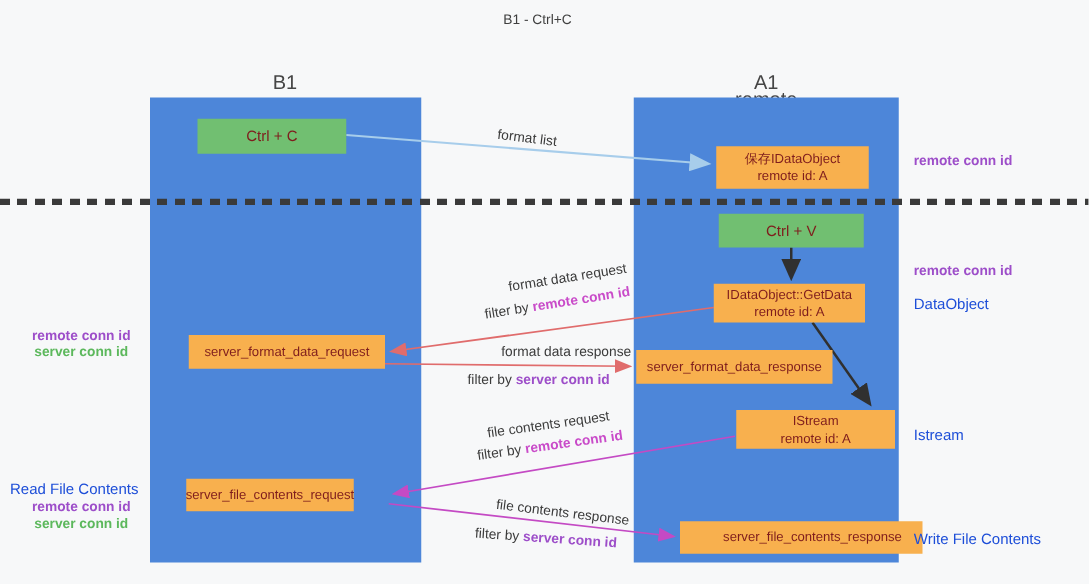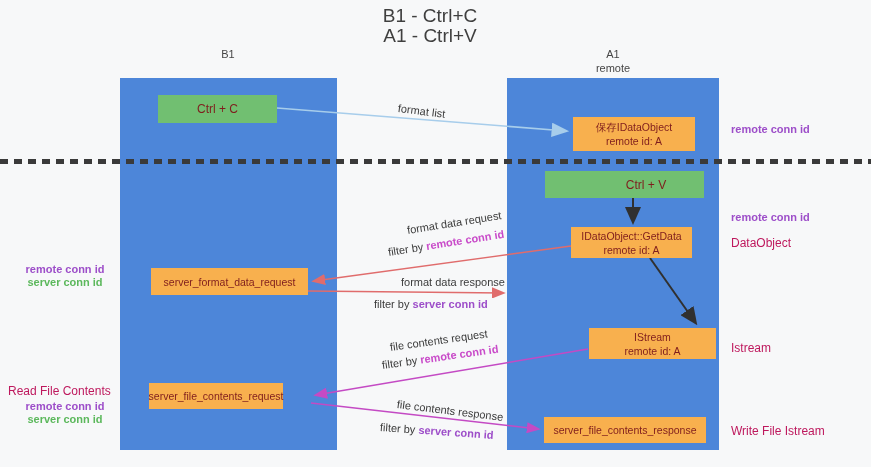--- a/index.html
+++ b/index.html
@@ -3,46 +3,45 @@
 <meta charset="utf-8">
 <style>
   html,body{margin:0;padding:0;background:#f7f8f9;}
   #stage{
     position:relative;width:871px;height:467px;overflow:hidden;
     font-family:"Liberation Sans","DejaVu Sans",sans-serif;
     background:#f7f8f9;color:#3b3b3b;
   }
   .abs{position:absolute;}
   .title{left:330px;top:6px;width:200px;text-align:center;
-         font-size:19px;line-height:20px;color:#3f3f3f;}
-  .lane-header{top:47px;width:120px;text-align:center;font-size:11px;line-height:14px;color:#464646;}
+         font-size:11px;line-height:20px;color:#3f3f3f;}
+  .lane-header{top:60px;width:120px;text-align:center;font-size:16px;line-height:14px;color:#464646;}
   .lane{top:78px;height:372px;background:#4d86d9;}
   .dashline{left:0;top:159px;width:871px;height:5px;
     background:repeating-linear-gradient(to right,#3a3a3a 0 8px,transparent 8px 14px);}
   .node{display:flex;flex-direction:column;align-items:center;justify-content:center;
         text-align:center;color:#7f1d1d;white-space:nowrap;}
   .node.green{background:#71bf71;font-size:12px;}
   .node.orange{background:#f8b04e;font-size:10.5px;line-height:14px;}
   .flow-label{font-size:11px;color:#3b3b3b;white-space:nowrap;transform-origin:left center;}
-  .m-label{font-size:12px;color:#be185d;white-space:nowrap;}
+  .m-label{font-size:12px;color:#1d4ed8;white-space:nowrap;}
   .conn{font-weight:bold;font-size:11px;white-space:nowrap;}
   .purple{color:#9d4ec9;}
   .magenta{color:#c94bc9;}
   .greent{color:#5cb85c;}
   .stack{text-align:center;line-height:13px;}
   svg.overlay{position:absolute;left:0;top:0;width:871px;height:467px;pointer-events:none;}
 </style>
 </head>
 <body>
 
 <div id="stage">
 
   <div class="abs title">
     <div>B1 - Ctrl+C</div>
-    <div>A1 - Ctrl+V</div>
   </div>
 
   <div class="abs lane-header" style="left:168px;">
     <div>B1</div>
   </div>
   <div class="abs lane-header" style="left:553px;">
     <div>A1</div>
     <div>remote</div>
   </div>
 
@@ -77,44 +76,47 @@
 
   <div class="abs node green" style="left:158px;top:95px;width:119px;height:28px;">
     <span>Ctrl + C</span>
   </div>
 
   <div class="abs node orange" style="left:573px;top:117px;width:122px;height:34px;justify-content:center;">
     <div>保存IDataObject</div>
     <div>remote id: A</div>
   </div>
 
-  <div class="abs node green" style="left:545px;top:171px;width:116px;height:27px;padding-left:43px;">
+  <div class="abs node green" style="left:575px;top:171px;width:116px;height:27px;">
     <span>Ctrl + V</span>
   </div>
 
   <div class="abs node orange" style="left:571px;top:227px;width:121px;height:31px;">
     <div>IDataObject::GetData</div>
     <div>remote id: A</div>
   </div>
 
   <div class="abs node orange" style="left:151px;top:268px;width:157px;height:27px;">
     <span>server_format_data_request</span>
   </div>
 
+  <div class="abs node orange" style="left:509px;top:280px;width:157px;height:27px;">
+    <span>server_format_data_response</span>
+  </div>
 
   <div class="abs node orange" style="left:589px;top:328px;width:127px;height:31px;">
     <div>IStream</div>
     <div>remote id: A</div>
   </div>
 
   <div class="abs node orange" style="left:149px;top:383px;width:134px;height:26px;">
     <span>server_file_contents_request</span>
   </div>
 
-  <div class="abs node orange" style="left:544px;top:417px;width:162px;height:26px;">
+  <div class="abs node orange" style="left:544px;top:417px;width:176px;height:26px;padding-left:18px;">
     <span>server_file_contents_response</span>
   </div>
 
   <div class="abs flow-label" style="left:398px;top:102px;transform:rotate(7deg);">format list</div>
 
   <div class="abs flow-label" style="left:407px;top:224px;transform:rotate(-9deg);">format data request</div>
   <div class="abs flow-label" style="left:388px;top:246px;transform:rotate(-9deg);">
     <span>filter by</span>
     <span class="conn magenta">remote conn id</span>
   </div>
@@ -134,21 +136,21 @@
   <div class="abs flow-label" style="left:397px;top:398px;transform:rotate(7deg);">file contents response</div>
   <div class="abs flow-label" style="left:380px;top:421px;transform:rotate(4deg);">
     <span>filter by</span>
     <span class="conn purple">server conn id</span>
   </div>
 
   <div class="abs conn purple" style="left:731px;top:123px;">remote conn id</div>
   <div class="abs conn purple" style="left:731px;top:211px;">remote conn id</div>
   <div class="abs m-label" style="left:731px;top:236px;">DataObject</div>
   <div class="abs m-label" style="left:731px;top:341px;">Istream</div>
-  <div class="abs m-label" style="left:731px;top:424px;">Write File Istream</div>
+  <div class="abs m-label" style="left:731px;top:424px;">Write File Contents</div>
 
   <div class="abs stack" style="left:15px;top:263px;width:100px;">
     <div class="conn purple">remote conn id</div>
     <div class="conn greent">server conn id</div>
   </div>
 
   <div class="abs m-label" style="left:8px;top:384px;">Read File Contents</div>
   <div class="abs stack" style="left:15px;top:400px;width:100px;">
     <div class="conn purple">remote conn id</div>
     <div class="conn greent">server conn id</div>

